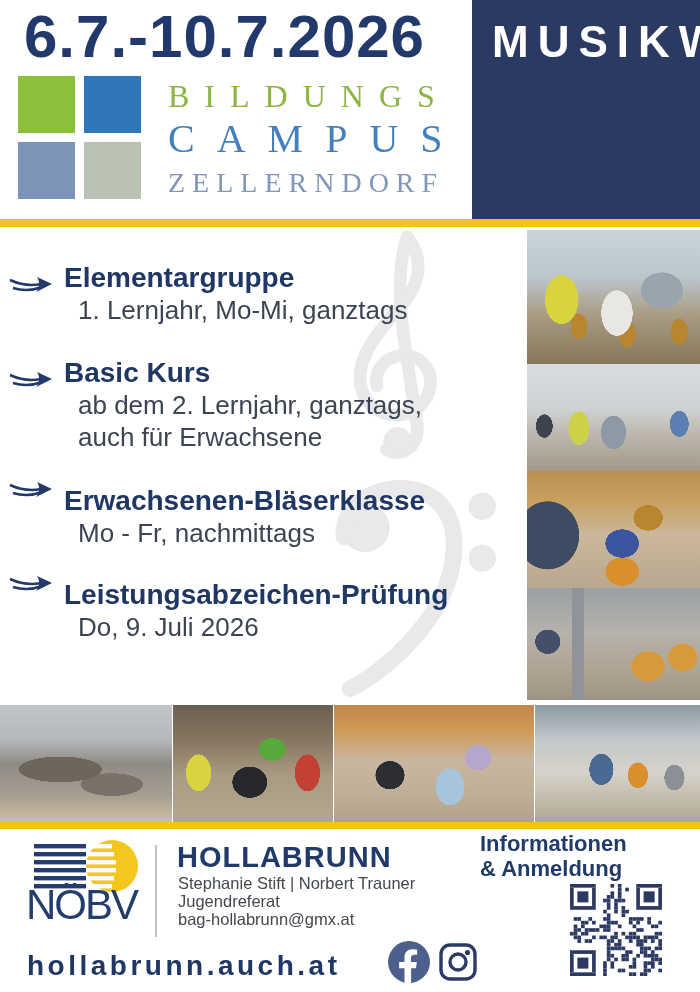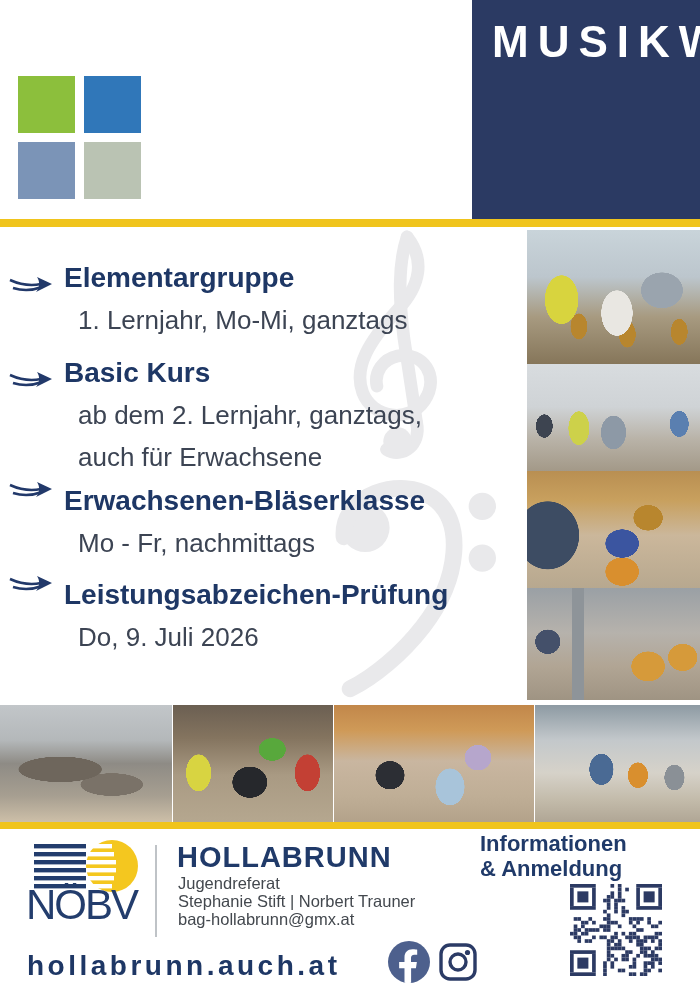--- a/index.html
+++ b/index.html
@@ -34,21 +34,21 @@
 
   
   .main{position:absolute;left:0;top:227px;width:700px;height:403px;}
   .clef{position:absolute;pointer-events:none;}
   .clef.treble{left:322px;top:2px;width:148px;height:238px;}
   .clef.bass{left:315px;top:246px;width:210px;height:228px;}
   .item{position:absolute;left:0;width:520px;}
   .item .arrow{position:absolute;left:8px;top:8px;width:46px;height:26px;}
   .item .txt{margin-left:64px;}
   .item .title{font-size:28px;font-weight:bold;color:#1e3765;line-height:30px;}
-  .item .sub{font-size:26px;color:#3c4453;line-height:29px;margin-left:14px;margin-top:13px;}
+  .item .sub{font-size:26px;color:#3c4453;line-height:29px;margin-left:14px;margin-top:3px;}
 
   
   .side-photos{position:absolute;left:527px;top:3px;width:173px;}
   .photo{width:100%;}
   .ph-sax-trio{height:134px;background:
     radial-gradient(ellipse 16% 30% at 20% 52%, #d8d43e 0 60%, transparent 61%),
     radial-gradient(ellipse 15% 28% at 52% 62%, #e9e7e2 0 60%, transparent 61%),
     radial-gradient(ellipse 8% 16% at 30% 72%, #b8862e 0 60%, transparent 61%),
     radial-gradient(ellipse 8% 16% at 58% 78%, #b8862e 0 60%, transparent 61%),
     radial-gradient(ellipse 8% 16% at 88% 76%, #b8862e 0 60%, transparent 61%),
@@ -111,28 +111,34 @@
   .social svg{display:block;}
   .info-block{position:absolute;left:480px;top:2px;width:198px;text-align:left;
     font-size:22px;font-weight:bold;color:#203a69;line-height:25px;}
   .qr{position:absolute;left:570px;top:55px;width:92px;height:92px;}
 </style>
 </head>
 <body>
 
 <div id="poster">
 
+  <div class="date">6.7.-10.7.2026</div>
 
   <div class="squares">
     <div class="sq green"></div>
     <div class="sq blue"></div>
     <div class="sq slate"></div>
     <div class="sq gray"></div>
   </div>
 
+  <div class="logo-text">
+    <div class="l1">BILDUNGS</div>
+    <div class="l2">CAMPUS</div>
+    <div class="l3">ZELLERNDORF</div>
+  </div>
 
   <div class="title-box">
     <span>MUSIK</span>
     <span>WERK</span>
     <span>STATT</span>
   </div>
 
   <div class="ybar b1"></div>
 
   <div class="main">
@@ -239,22 +245,22 @@
         <rect x="58" y="37" width="28" height="4.4"></rect>
         <rect x="58" y="45" width="26" height="4.4"></rect>
       </g>
     </svg>
     <div class="noebv-name">NÖBV</div>
 
     <div class="divider"></div>
 
     <div class="region">HOLLABRUNN</div>
     <div class="contact-lines">
+      <div>Stephanie Stift | Norbert Trauner</div>
       <div>Jugendreferat</div>
-      <div>Stephanie Stift | Norbert Trauner</div>
       <div>bag-hollabrunn@gmx.at</div>
     </div>
 
     <div class="website">hollabrunn.auch.at</div>
 
     <div class="social">
       <svg width="42" height="42" viewBox="0 0 40 40">
         <circle cx="20" cy="20" r="20" fill="#4d608d"></circle>
         <path fill="#ffffff" d="M26.6 25.9l.9-5.8h-5.6v-3.8c0-1.6.8-3.1 3.3-3.1h2.6V8.3s-2.3-.4-4.5-.4c-4.6 0-7.6 2.8-7.6 7.8v4.4h-5.1v5.8h5.1v13.9c1 .2 2.1.2 3.2.2 1.1 0 2.1-.1 3.1-.2V25.9z"></path>
       </svg>

